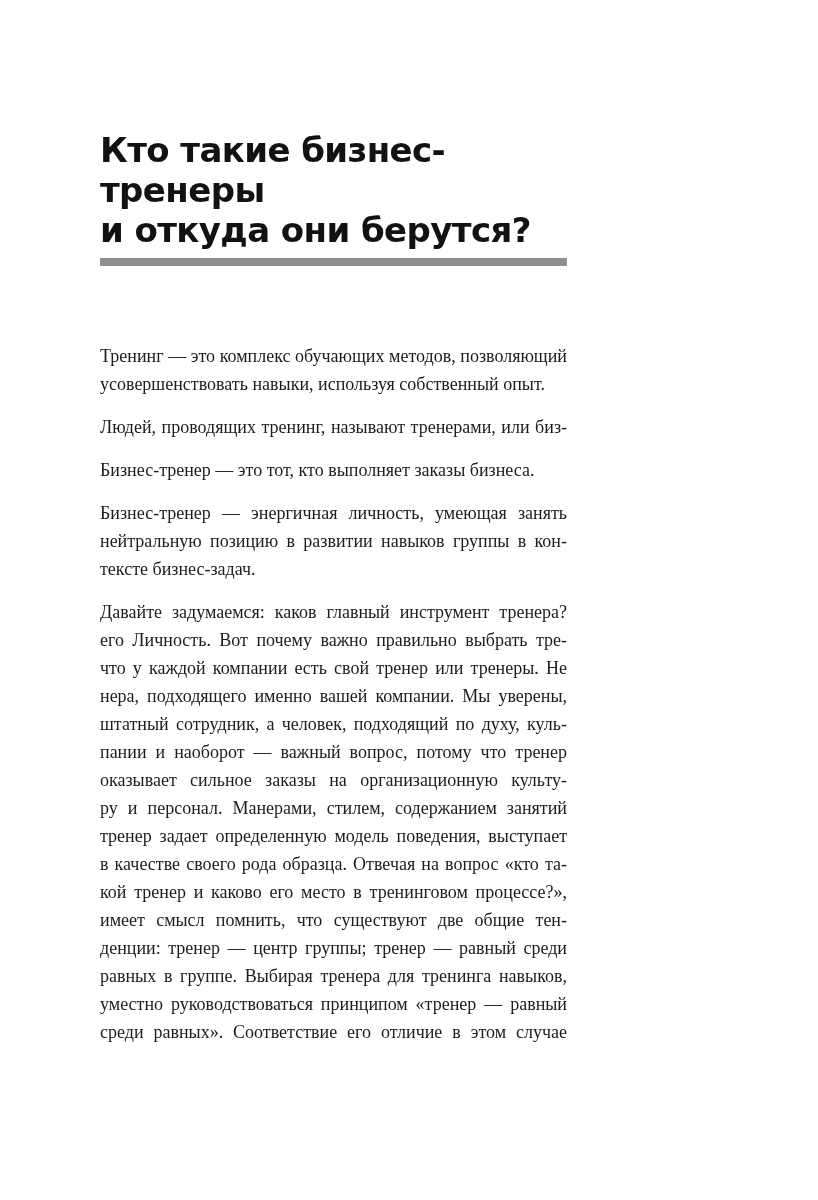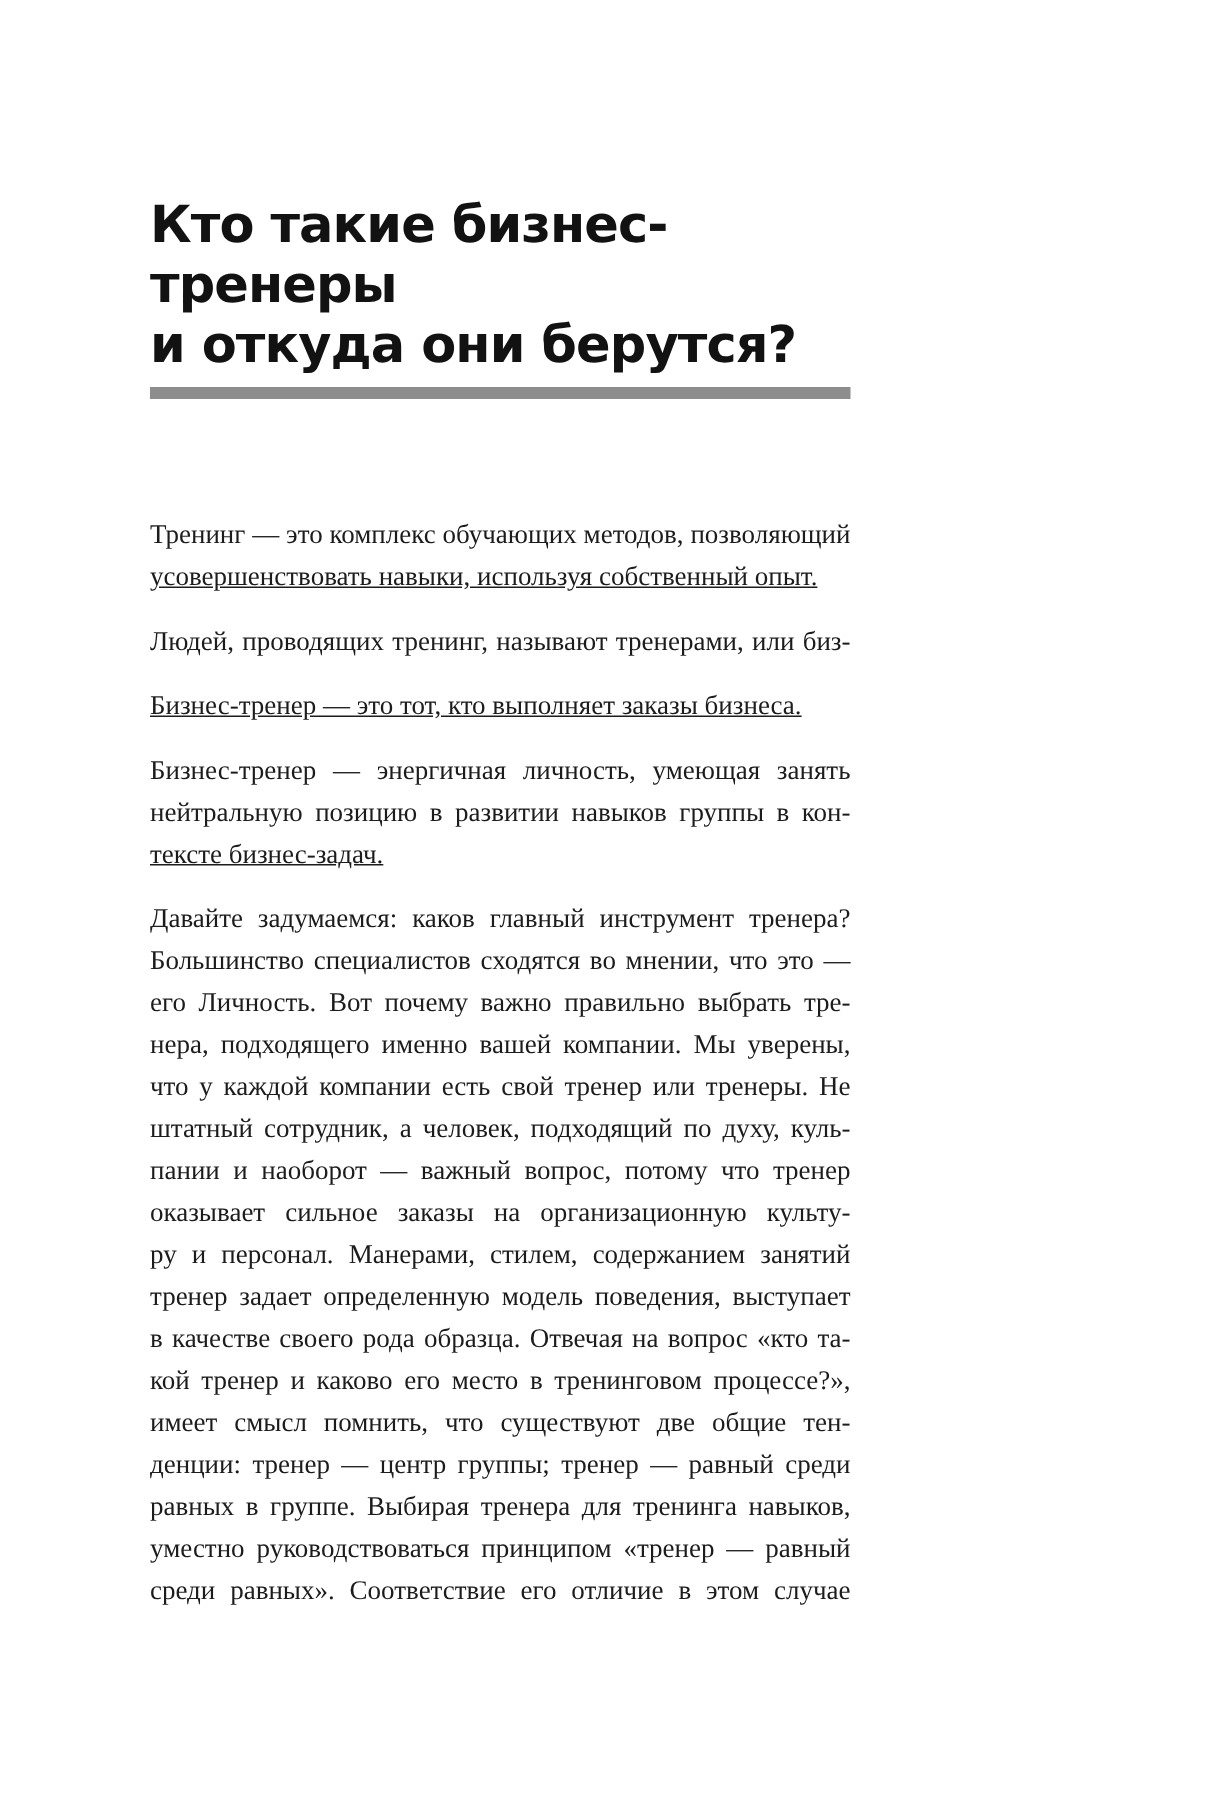--- a/index.html
+++ b/index.html
@@ -43,21 +43,20 @@
     padding: 0;
   }
   .line {
     display: block;
     text-align: justify;
     text-align-last: justify;
   }
   .line.last {
     text-align: right;
     text-align-last: left;
-    text-decoration: underline;
   }
 </style>
 </head>
 <body>
 
 <div class="page" style="background: rgb(255, 255, 255);">
   <header class="chapter-header">
     <h1 style="color: rgb(18, 18, 18);">
       <span class="h-line">Кто такие бизнес-тренеры</span>
       <span class="h-line">и откуда они берутся?</span>
@@ -76,24 +75,23 @@
       <p class="para">
         <span class="line last">Бизнес-тренер — это тот, кто выполняет заказы бизнеса.</span>
       </p>
       <p class="para">
         <span class="line">Бизнес-тренер — энергичная личность, умеющая занять</span>
         <span class="line">нейтральную позицию в развитии навыков группы в кон-</span>
         <span class="line last">тексте бизнес-задач.</span>
       </p>
       <p class="para">
         <span class="line">Давайте задумаемся: каков главный инструмент тренера?</span>
-        <span class="line">Большинство специалистов сходятся во мнении, что это —</span>
         <span class="line">его Личность. Вот почему важно правильно выбрать тре-</span>
+        <span class="line">что у каждой компании есть свой тренер или тренеры. Не</span>
         <span class="line">нера, подходящего именно вашей компании. Мы уверены,</span>
-        <span class="line">что у каждой компании есть свой тренер или тренеры. Не</span>
         <span class="line">штатный сотрудник, а человек, подходящий по духу, куль-</span>
         <span class="line">пании и наоборот — важный вопрос, потому что тренер</span>
         <span class="line">оказывает сильное заказы на организационную культу-</span>
         <span class="line">ру и персонал. Манерами, стилем, содержанием занятий</span>
         <span class="line">тренер задает определенную модель поведения, выступает</span>
         <span class="line">в качестве своего рода образца. Отвечая на вопрос «кто та-</span>
         <span class="line">кой тренер и каково его место в тренинговом процессе?»,</span>
         <span class="line">имеет смысл помнить, что существуют две общие тен-</span>
         <span class="line">денции: тренер — центр группы; тренер — равный среди</span>
         <span class="line">равных в группе. Выбирая тренера для тренинга навыков,</span>

